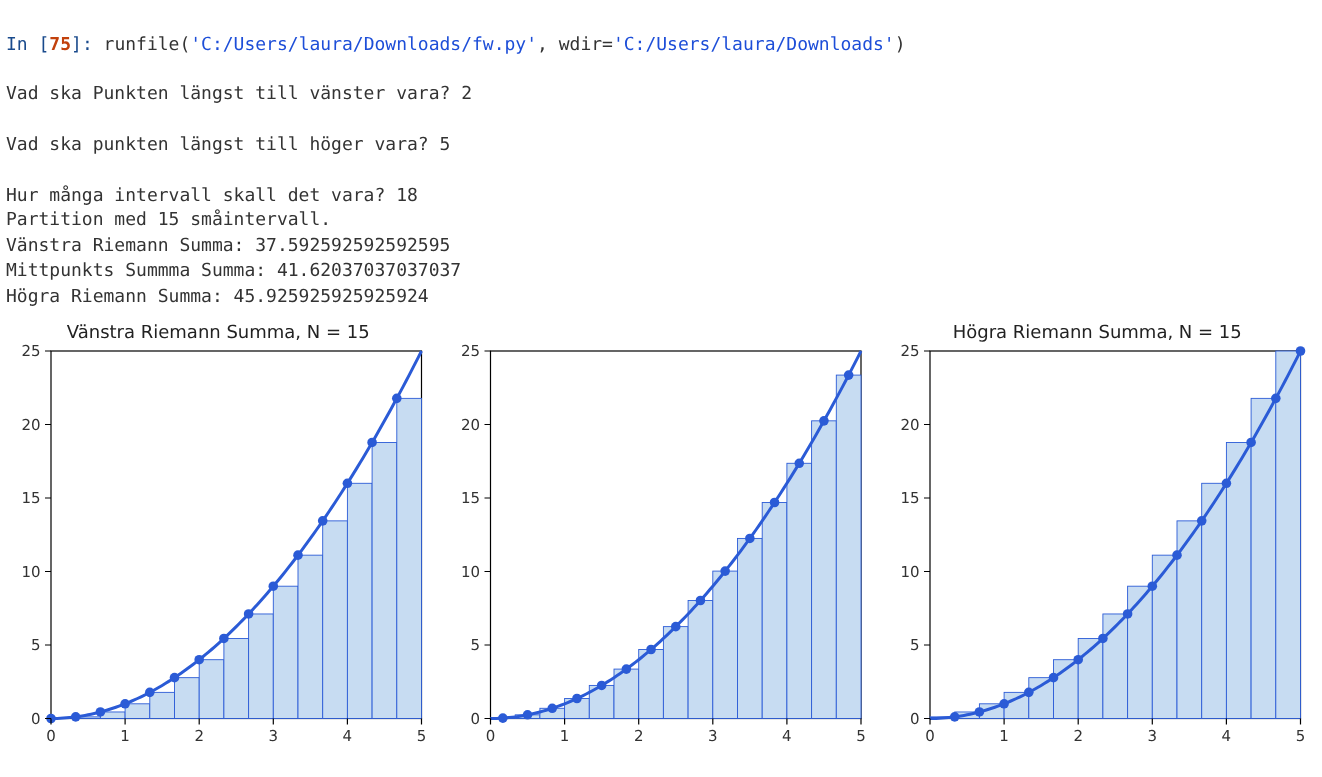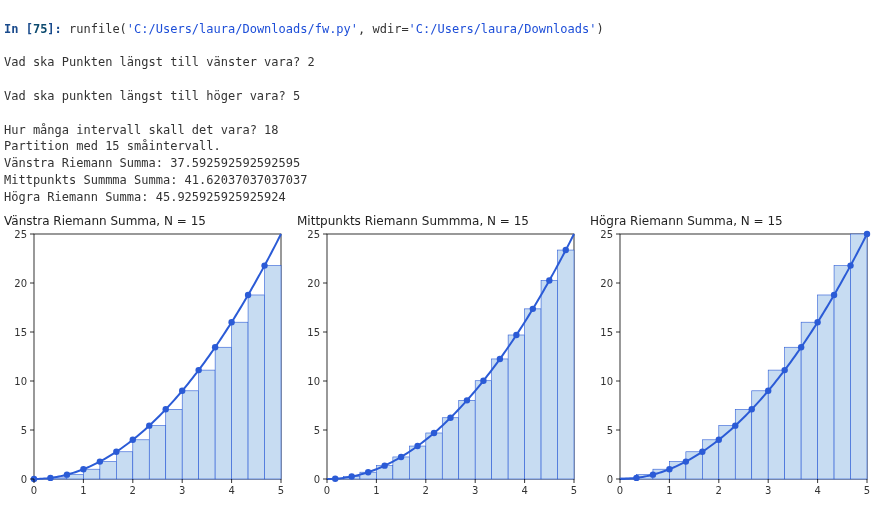--- a/index.html
+++ b/index.html
@@ -9,41 +9,41 @@
     font-family: "DejaVu Sans Mono", Consolas, monospace;
     font-size: 12px;
     color: #333;
     width: 881px;
   }
   .console {
     padding: 4px 4px 8px 4px;
     white-space: pre;
     line-height: 1.4;
   }
-  .prompt-in { color: #194a8c; font-weight: bold; text-align: right; }
-  .prompt-num { color: #0c4a6e; font-weight: bold; }
+  .prompt-in { color: #194a8c; font-weight: normal; text-align: right; }
+  .prompt-num { color: #c2410c; font-weight: bold; }
   .code { color: #333; margin-top: 40px; }
   .string { color: #1d4ed8; }
   .charts-row {
     display: flex;
     flex-direction: row;
     gap: 10px;
     padding-left: 4px;
   }
   .chart {
     position: relative;
     width: 283px;
     height: 287px;
   }
   .chart-title {
     position: absolute;
     top: 0;
     left: 0;
     right: 0;
-    text-align: left;
+    text-align: center;
     font-family: "DejaVu Sans", Arial, sans-serif;
     font-size: 12px;
     color: #222;
   }
   svg { display: block; }
 </style>
 </head>
 <body>
 
 <div class="console">
@@ -116,21 +116,20 @@
         <text x="23" y="170.5" text-anchor="end" font-size="10" font-family="DejaVu Sans, Arial" fill="#333">10</text>
         <line x1="26" y1="118" x2="30" y2="118" stroke="#000" stroke-width="0.8"></line>
         <text x="23" y="121.5" text-anchor="end" font-size="10" font-family="DejaVu Sans, Arial" fill="#333">15</text>
         <line x1="26" y1="69" x2="30" y2="69" stroke="#000" stroke-width="0.8"></line>
         <text x="23" y="72.5" text-anchor="end" font-size="10" font-family="DejaVu Sans, Arial" fill="#333">20</text>
         <line x1="26" y1="20" x2="30" y2="20" stroke="#000" stroke-width="0.8"></line>
         <text x="23" y="23.5" text-anchor="end" font-size="10" font-family="DejaVu Sans, Arial" fill="#333">25</text>
       </svg>
   </div>
   <div class="chart">
-    <div class="chart-title">Mittpunkts Riemann Summma, N = 15</div>
     <svg width="283" height="287">
         <rect x="30" y="20" width="247" height="245" fill="none" stroke="#000" stroke-width="0.8"></rect>
         <rect x="30" y="264.72756" width="16.465019999999996" height="0.27244000000001733" fill="#c7dcf2" stroke="#2b5bd6" stroke-width="0.6"></rect>
         <rect x="46.465019999999996" y="262.55" width="16.465020000000003" height="2.4499999999999886" fill="#c7dcf2" stroke="#2b5bd6" stroke-width="0.6"></rect>
         <rect x="62.934979999999996" y="258.19488" width="16.46502000000001" height="6.805119999999988" fill="#c7dcf2" stroke="#2b5bd6" stroke-width="0.6"></rect>
         <rect x="79.4" y="251.66122000000001" width="16.465019999999996" height="13.338779999999986" fill="#c7dcf2" stroke="#2b5bd6" stroke-width="0.6"></rect>
         <rect x="95.86502" y="242.95" width="16.46501999999998" height="22.05000000000001" fill="#c7dcf2" stroke="#2b5bd6" stroke-width="0.6"></rect>
         <rect x="112.33498" y="232.06122" width="16.46502000000001" height="32.93878000000001" fill="#c7dcf2" stroke="#2b5bd6" stroke-width="0.6"></rect>
         <rect x="128.8" y="218.99488" width="16.46501999999998" height="46.005120000000005" fill="#c7dcf2" stroke="#2b5bd6" stroke-width="0.6"></rect>
         <rect x="145.26502" y="203.75" width="16.46502000000001" height="61.25" fill="#c7dcf2" stroke="#2b5bd6" stroke-width="0.6"></rect>

